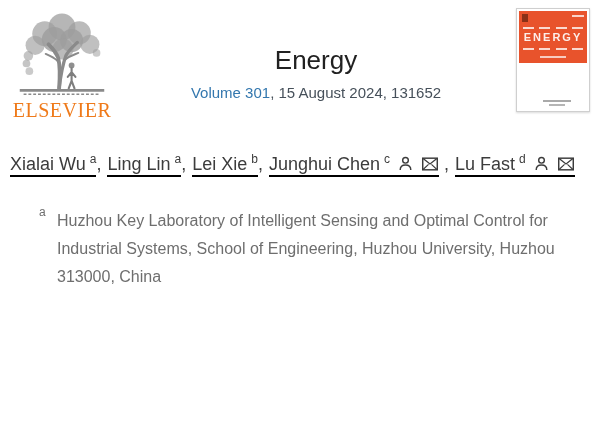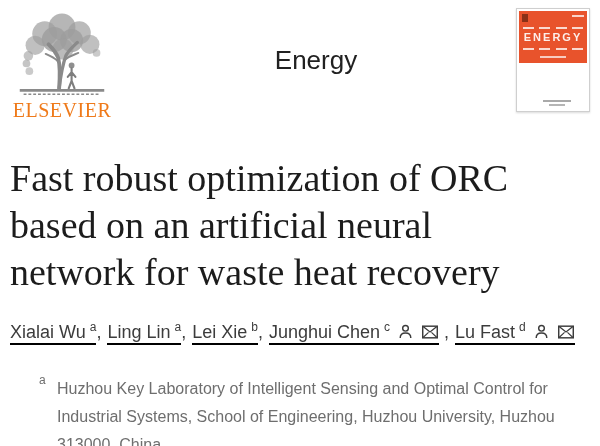--- a/index.html
+++ b/index.html
@@ -91,20 +91,21 @@
         <g stroke="#8A8A8A">
           <line x1="6" y1="86" x2="94" y2="86" stroke-width="3"></line>
           <line x1="10" y1="90" x2="90" y2="90" stroke-width="1.4" stroke-dasharray="3 2"></line>
         </g>
       </svg>
       <div class="logo-word">ELSEVIER</div>
     </div>
 
     <div class="head-center">
       <div class="journal-title">Energy</div>
+      <div class="vol-line"><a class="vol-link">Volume 301</a><span class="vol-rest">, 15 August 2024, 131652</span></div>
     </div>
 
     <div class="cover">
       <div class="cover-orange">
         <div class="c-el"></div>
         <div class="c-tr"></div>
         <div class="c-row c-row1">
           <div class="c-bar"></div>
             <div class="c-bar"></div>
             <div class="c-bar"></div>
@@ -117,25 +118,20 @@
             <div class="c-bar"></div>
             <div class="c-bar"></div>
         </div>
         <div class="c-cline"></div>
       </div>
       <div class="c-b1"></div>
       <div class="c-b2"></div>
     </div>
   </div>
 
-  <h1 class="title">
-    <span>Fast robust optimization of ORC</span>
-    <span>based on an artificial neural</span>
-    <span>network for waste heat recovery</span>
-  </h1>
 
   <div class="authors">
     <span class="author"><span>Xialai Wu</span><span class="sup">a</span></span><span class="sep">,</span><span class="author"><span>Ling Lin</span><span class="sup">a</span></span><span class="sep">,</span><span class="author"><span>Lei Xie</span><span class="sup">b</span></span><span class="sep">,</span><span class="author"><span>Junghui Chen</span><span class="sup">c</span><span class="a-ic"><svg width="17" height="17" viewBox="0 0 24 24">
             <circle cx="12" cy="7.5" r="4" fill="none" stroke="#3C3C3C" stroke-width="2"></circle>
             <path d="M4.5 21c0-4.5 3.4-7 7.5-7s7.5 2.5 7.5 7" fill="none" stroke="#3C3C3C" stroke-width="2"></path>
           </svg></span><span class="a-ic"><svg width="18" height="16" viewBox="0 0 24 22">
             <rect x="2" y="3" width="20" height="16" fill="none" stroke="#3C3C3C" stroke-width="2"></rect>
             <path d="M2.5 3.5 L12 11 L21.5 3.5" fill="none" stroke="#3C3C3C" stroke-width="1.8"></path>
             <path d="M2.5 18.5 L10 11.5 M21.5 18.5 L14 11.5" fill="none" stroke="#3C3C3C" stroke-width="1.6"></path>
           </svg></span></span><span class="sep" style="margin-left:5px">,</span><span class="author"><span>Lu Fast</span><span class="sup">d</span><span class="a-ic"><svg width="17" height="17" viewBox="0 0 24 24">

